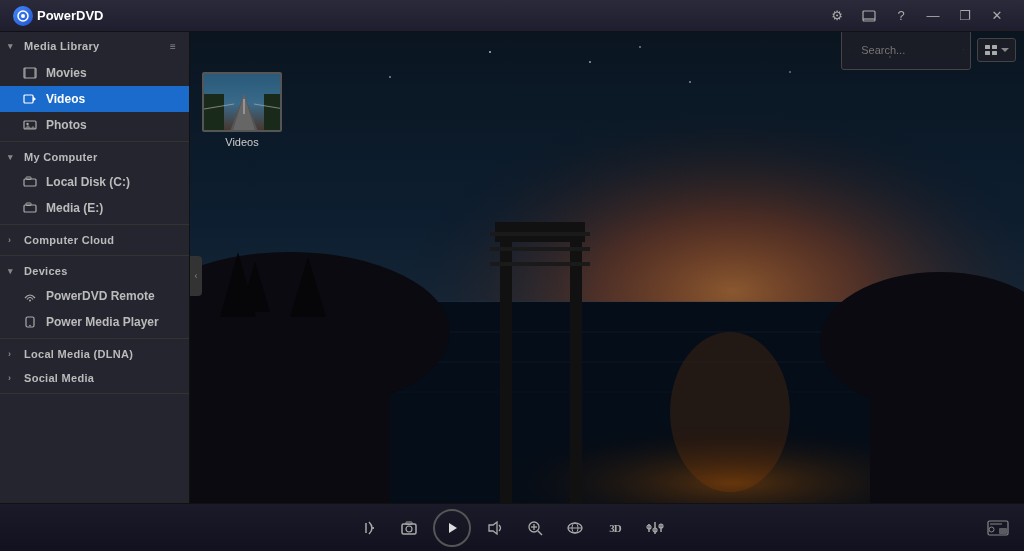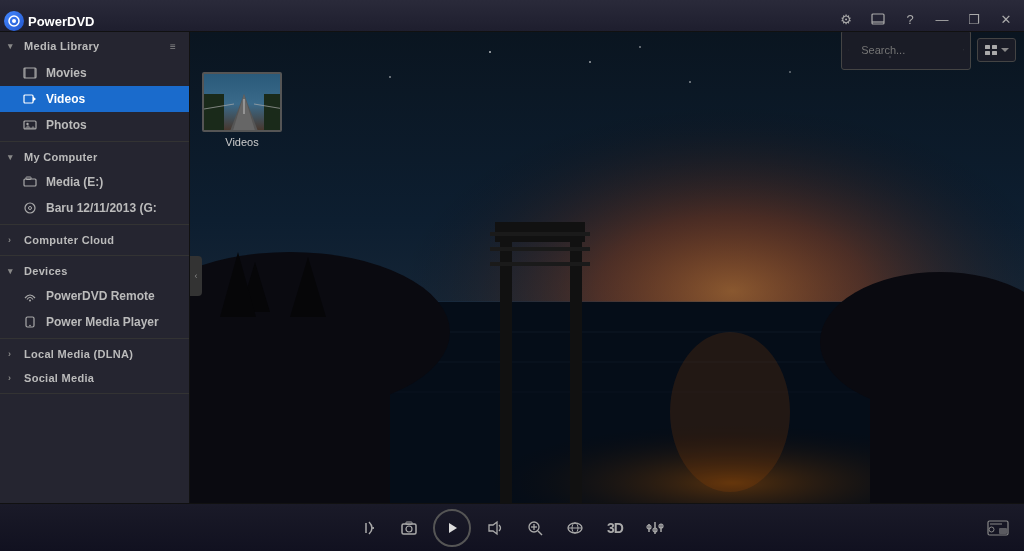--- a/index.html
+++ b/index.html
@@ -11,23 +11,23 @@
       font-size: 12px;
       background: #1a1a2e;
       color: #ccc;
     }
 
     
     #titlebar {
       height: 32px;
       background: linear-gradient(to bottom, #2a2a3a, #1e1e2e);
       display: flex;
-      align-items: flex-end;
+      align-items: center;
       justify-content: space-between;
-      padding: 0 4px;
+      padding: 0 13px;
       border-bottom: 1px solid #111;
     }
     #titlebar-left {
       display: flex;
       align-items: center;
       gap: 6px;
     }
     #app-logo {
       color: #fff;
       font-weight: bold;
@@ -376,30 +376,30 @@
       <span class="arrow-icon">▾</span>
       <span>My Computer</span>
     </div>
     <div class="sidebar-item">
       <div class="item-icon">
         <svg width="14" height="12" viewBox="0 0 14 12">
             <rect x="1" y="3" width="12" height="7" rx="1" fill="none" stroke="#aaa" stroke-width="1.2"></rect>
             <rect x="3" y="1" width="5" height="2.5" rx="0.5" fill="none" stroke="#aaa" stroke-width="1"></rect>
           </svg>
       </div>
-      <span>Media (E:)</span>
+      <span>Local Disk (C:)</span>
     </div>
     <div class="sidebar-item">
       <div class="item-icon">
         <svg width="14" height="12" viewBox="0 0 14 12">
-            <circle cx="7" cy="6" r="5" fill="none" stroke="#aaa" stroke-width="1.2"></circle>
-            <circle cx="7" cy="6" r="1.5" fill="none" stroke="#aaa" stroke-width="1"></circle>
-          </svg>
-      </div>
-      <span>Baru 12/11/2013 (G:</span>
+            <rect x="1" y="3" width="12" height="7" rx="1" fill="none" stroke="#aaa" stroke-width="1.2"></rect>
+            <rect x="3" y="1" width="5" height="2.5" rx="0.5" fill="none" stroke="#aaa" stroke-width="1"></rect>
+          </svg>
+      </div>
+      <span>Media (E:)</span>
     </div>
 
     <div class="sidebar-divider"></div>
 
     <div class="sidebar-section-header">
       <span class="arrow-icon">›</span>
       <span>Computer Cloud</span>
     </div>
 
     <div class="sidebar-divider"></div>
@@ -606,21 +606,21 @@
       <line x1="8" y1="4" x2="8" y2="10" stroke="#aaa" stroke-width="1.3"></line>
     </svg>
   </button>
   <button class="toolbar-btn">
     <svg width="18" height="16" viewBox="0 0 18 16">
       <ellipse cx="9" cy="8" rx="7" ry="5" fill="none" stroke="#aaa" stroke-width="1.3"></ellipse>
       <ellipse cx="9" cy="8" rx="3" ry="5" fill="none" stroke="#aaa" stroke-width="1"></ellipse>
       <line x1="2" y1="8" x2="16" y2="8" stroke="#aaa" stroke-width="1"></line>
     </svg>
   </button>
-  <button class="toolbar-btn" style="font-size:14px;font-weight:bold;color:#aaa;letter-spacing:-1px;">3D</button>
+  <button class="toolbar-btn" style="font-size:11px;font-weight:bold;color:#aaa;letter-spacing:-1px;font-family:Liberation Serif, serif;">3D</button>
   <button class="toolbar-btn">
     <svg width="18" height="16" viewBox="0 0 18 16">
       <line x1="3" y1="4" x2="3" y2="12" stroke="#aaa" stroke-width="1.5"></line>
       <circle cx="3" cy="7" r="2" fill="none" stroke="#aaa" stroke-width="1.2"></circle>
       <line x1="9" y1="2" x2="9" y2="14" stroke="#aaa" stroke-width="1.5"></line>
       <circle cx="9" cy="10" r="2" fill="none" stroke="#aaa" stroke-width="1.2"></circle>
       <line x1="15" y1="4" x2="15" y2="12" stroke="#aaa" stroke-width="1.5"></line>
       <circle cx="15" cy="6" r="2" fill="none" stroke="#aaa" stroke-width="1.2"></circle>
     </svg>
   </button>

